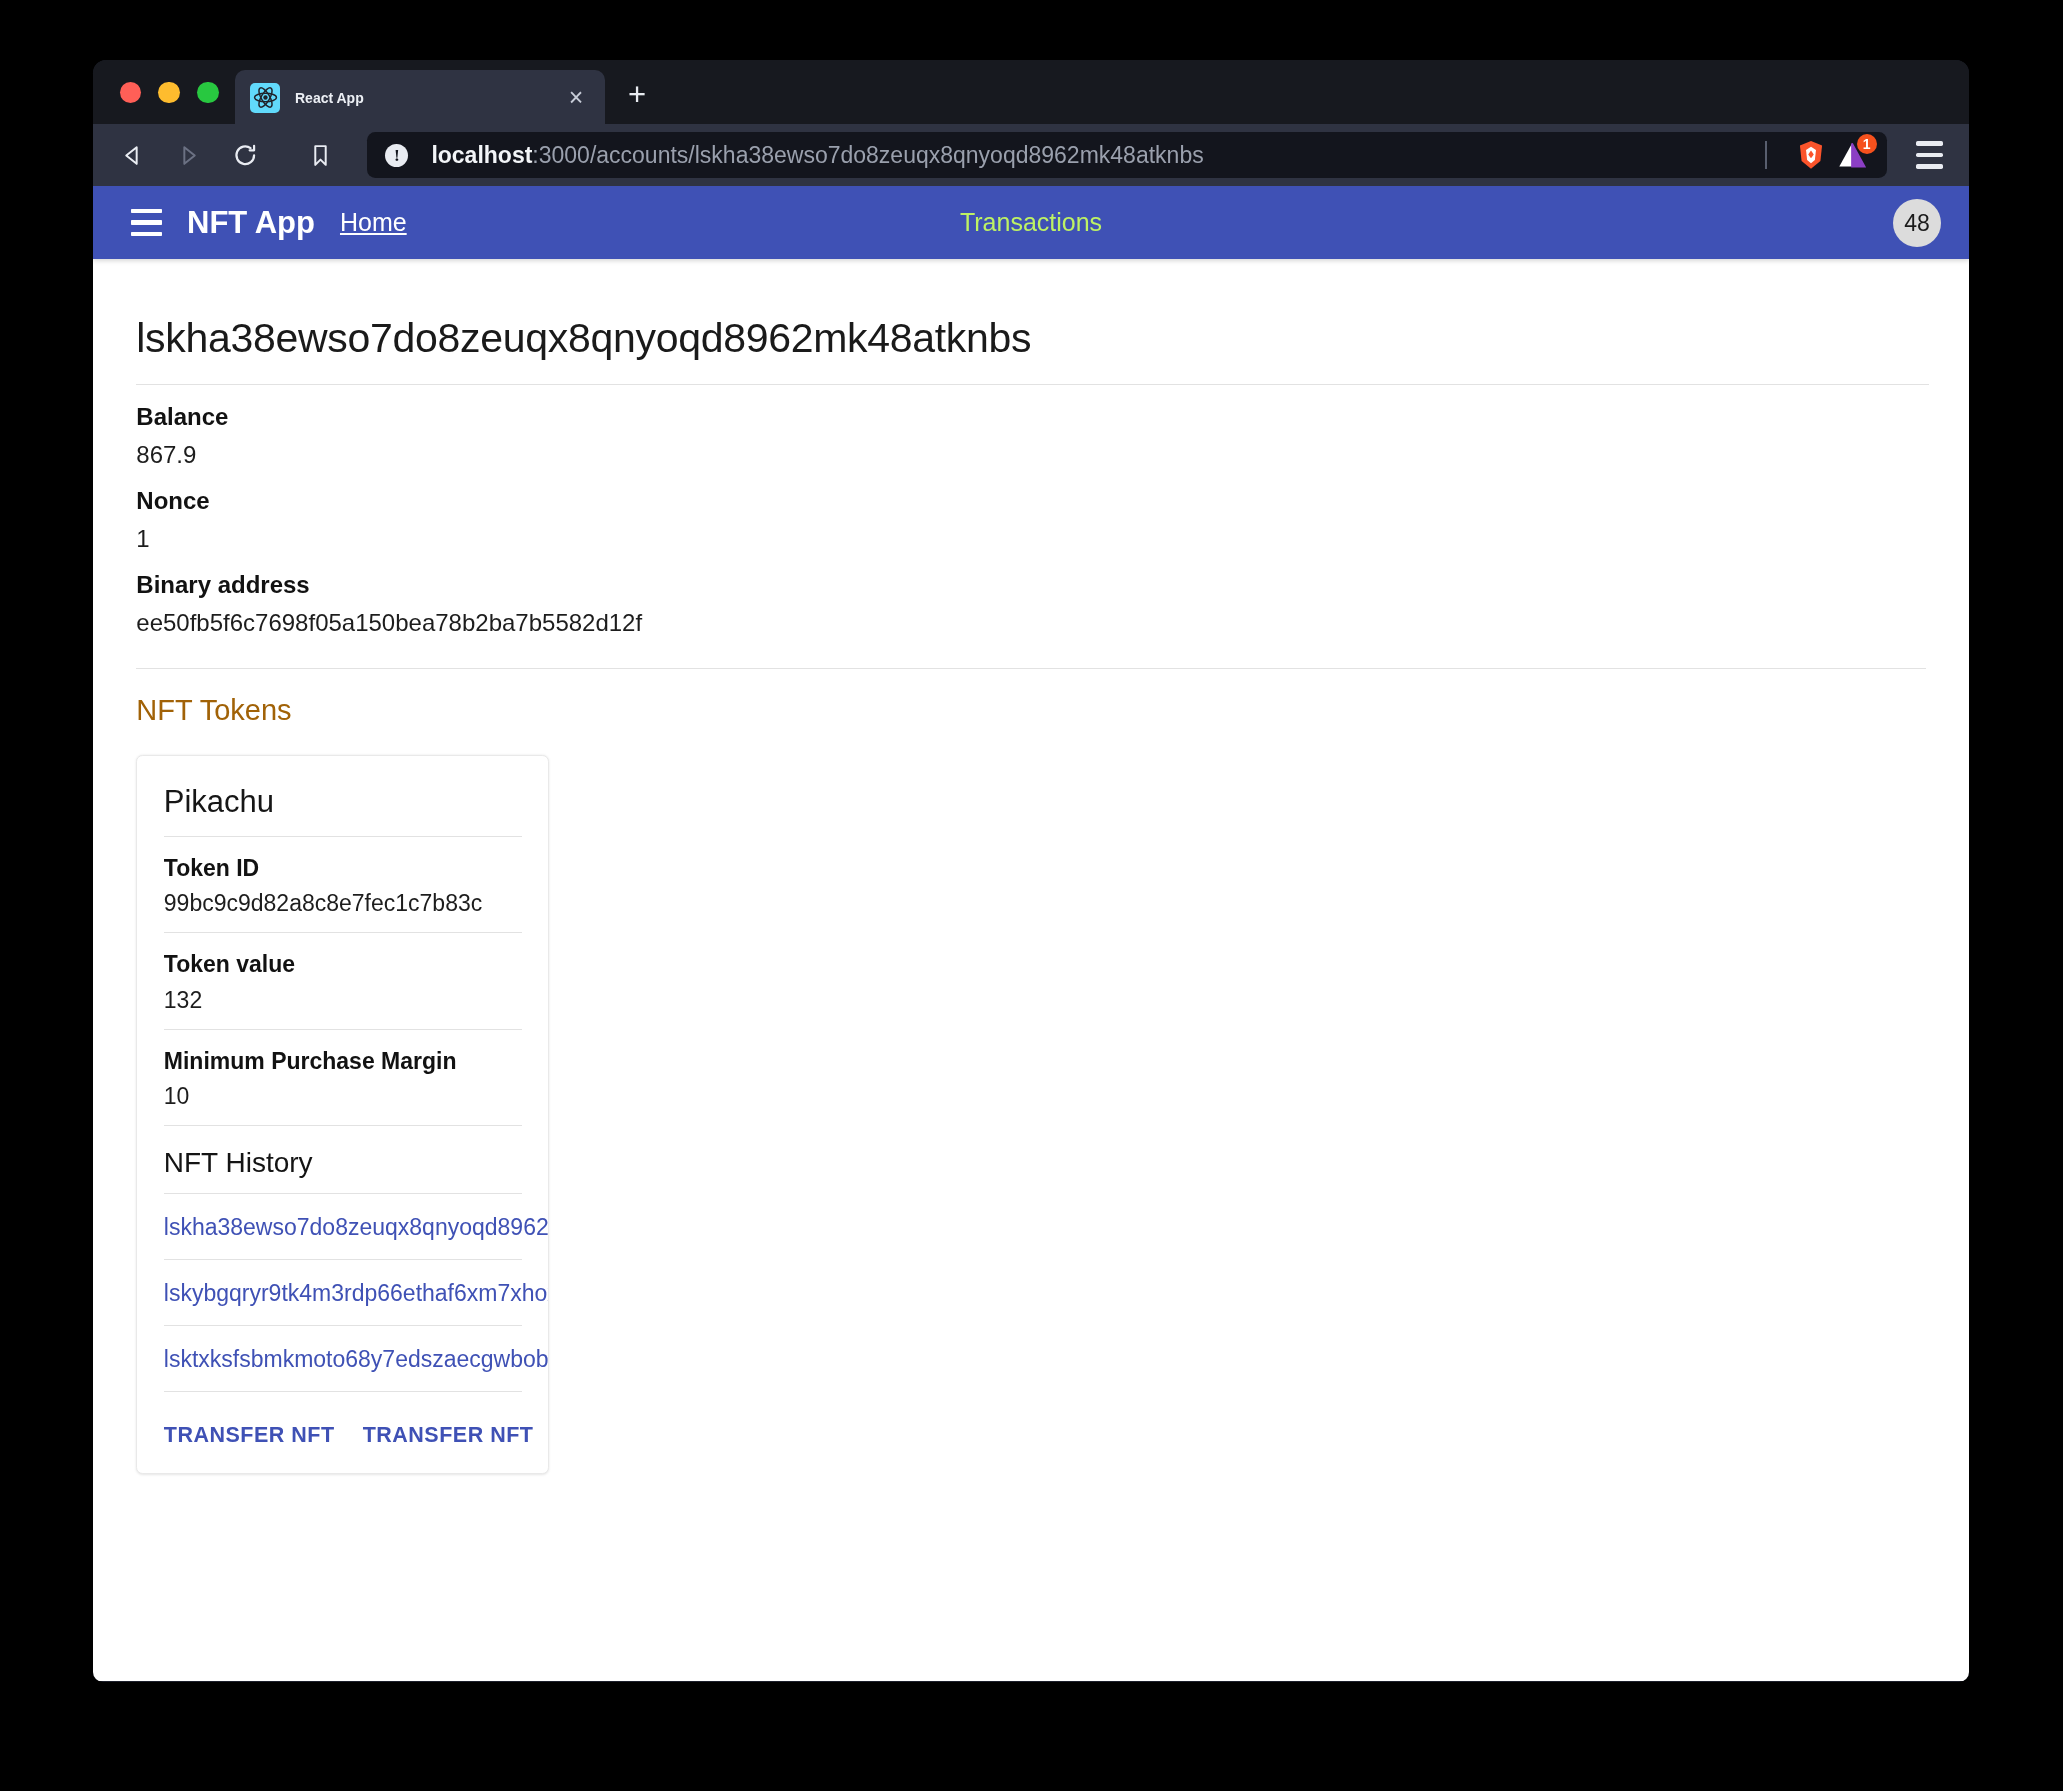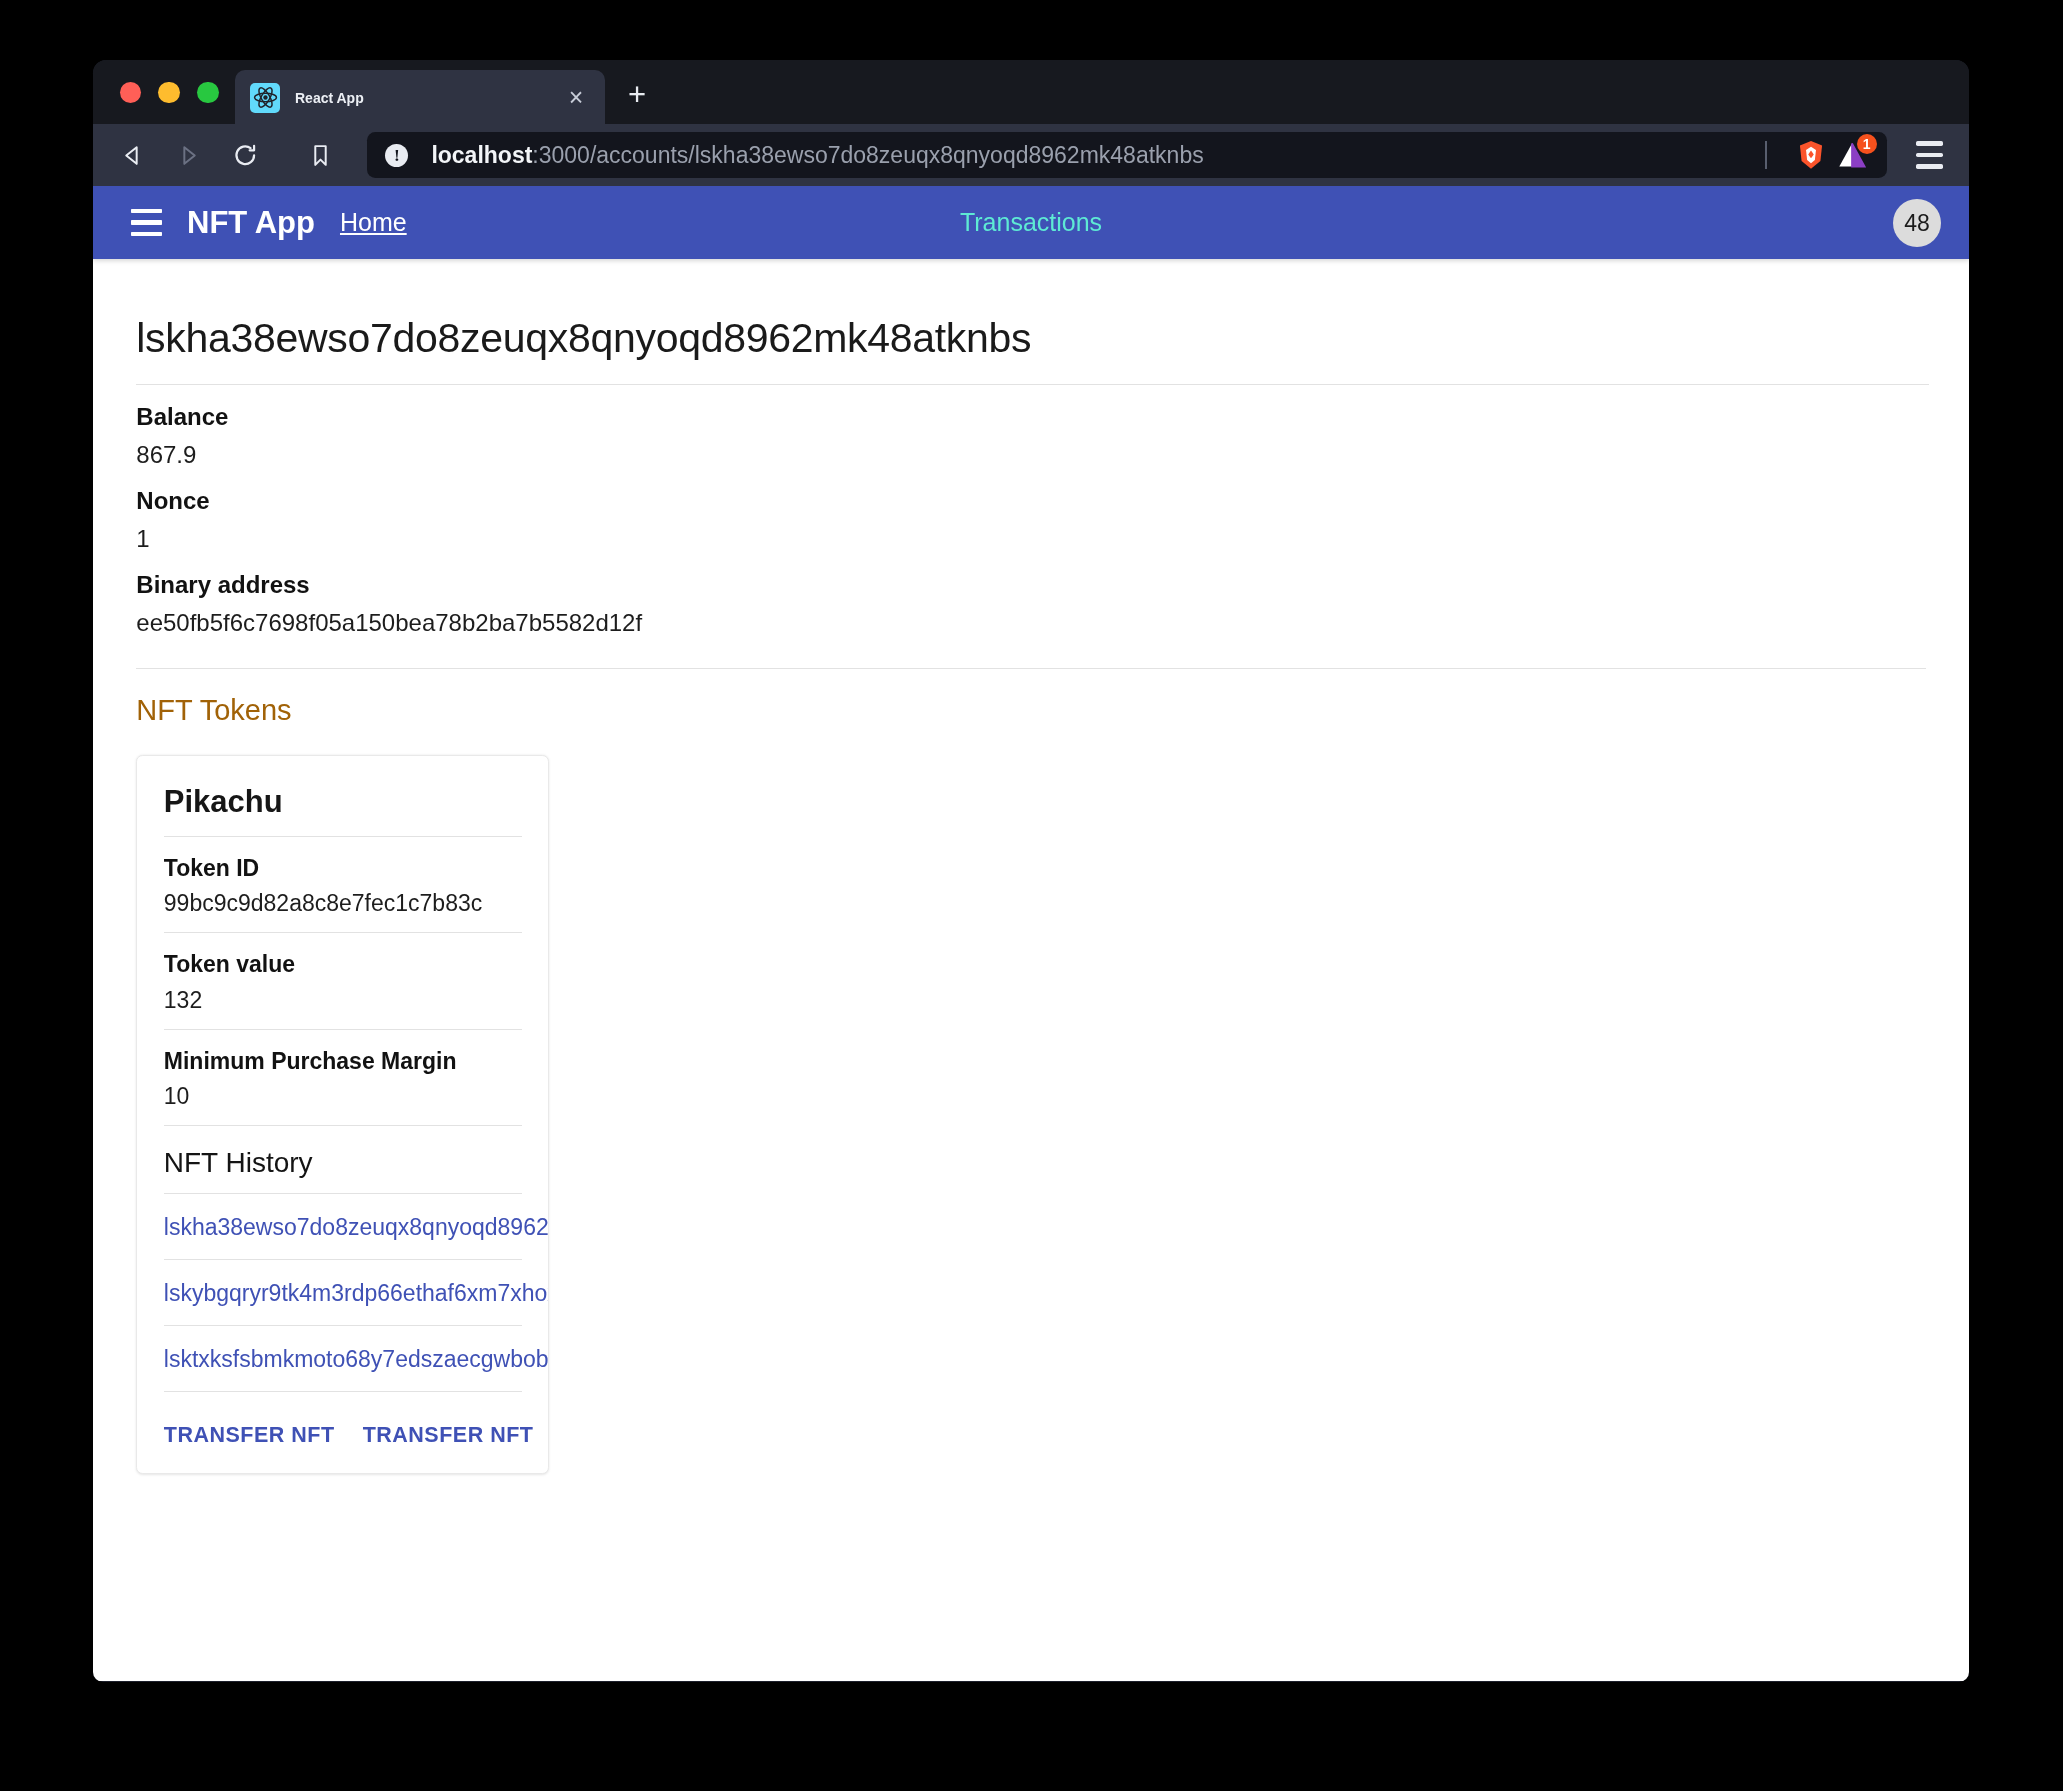--- a/index.html
+++ b/index.html
@@ -274,21 +274,21 @@
     color: #ffffff;
     font-size: 25px;
     margin-left: 25px;
     white-space: nowrap;
   }
   .nav-center {
     position: absolute;
     left: 0;
     right: 0;
     text-align: center;
-    color: #5eead4;
+    color: #bef264;
     font-size: 25px;
     pointer-events: none;
   }
   .nav-center span { pointer-events: auto; }
   .avatar {
     position: absolute;
     right: 28px;
     top: 13.2px;
     width: 48px;
     height: 48px;
@@ -354,21 +354,21 @@
     background: #ffffff;
     border: 1.7px solid #e9e9e9;
     border-radius: 6.6px;
     box-shadow: 0 0.8px 2.5px rgba(0,0,0,0.10);
     padding: 28px 26.5px 0 26.5px;
     box-sizing: border-box;
     overflow: hidden;
   }
   .nft-name {
     font-size: 31px;
-    font-weight: 700;
+    font-weight: 400;
     color: #161616;
     white-space: nowrap;
     padding-bottom: 16.5px;
     border-bottom: 1.7px solid #e2e2e2;
   }
   .nft-field {
     padding: 18px 0 15px 0;
     border-bottom: 1.7px solid #e2e2e2;
   }
   .nft-field-label {

